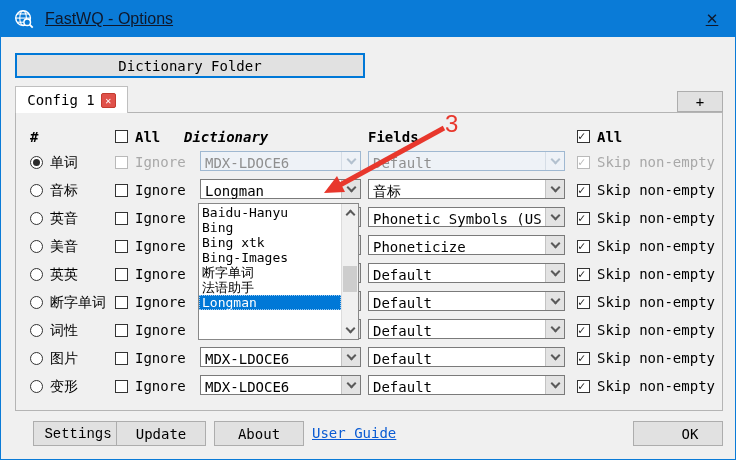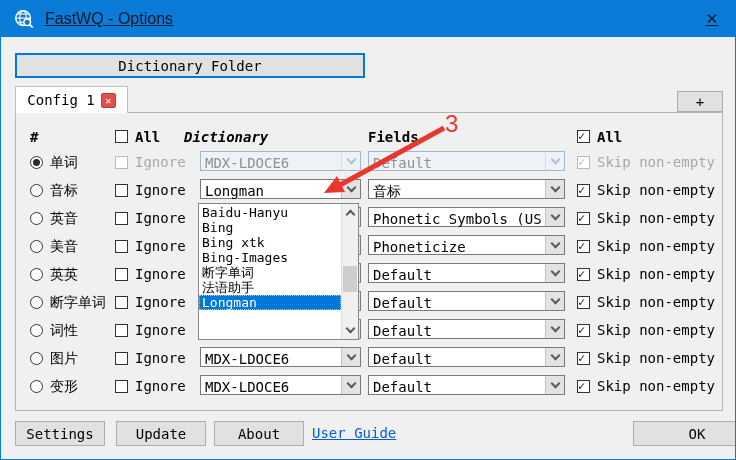--- a/index.html
+++ b/index.html
@@ -292,27 +292,27 @@
         </div>
     </div>
   </div>
 
   <svg class="anno">
     <line x1="443" y1="127" x2="339" y2="184" stroke="#e8372c" stroke-width="5"></line>
     <polygon points="323,192 336,175 344,191" fill="#e8372c"></polygon>
     <text x="444" y="131">3</text>
   </svg>
 
-  <div class="btn" style="left:14px;  top:420px; width:90px;">
+  <div class="btn" style="left:32px;  top:420px; width:90px;font-family:Liberation Mono, monospace;">
     <span>Settings</span>
   </div>
   <div class="btn" style="left:115px; top:420px; width:90px;">
     <span>Update</span>
   </div>
   <div class="btn" style="left:213px; top:420px; width:90px;">
     <span>About</span>
   </div>
   <span class="link" style="left:311px; top:424px;">User Guide</span>
-  <div class="btn" style="left:632px; top:420px; width:104px;padding-left:24px;">
+  <div class="btn" style="left:632px; top:420px; width:90px;padding-left:24px;">
     <span>OK</span>
   </div>
 
 </div>
 
 </body></html>

